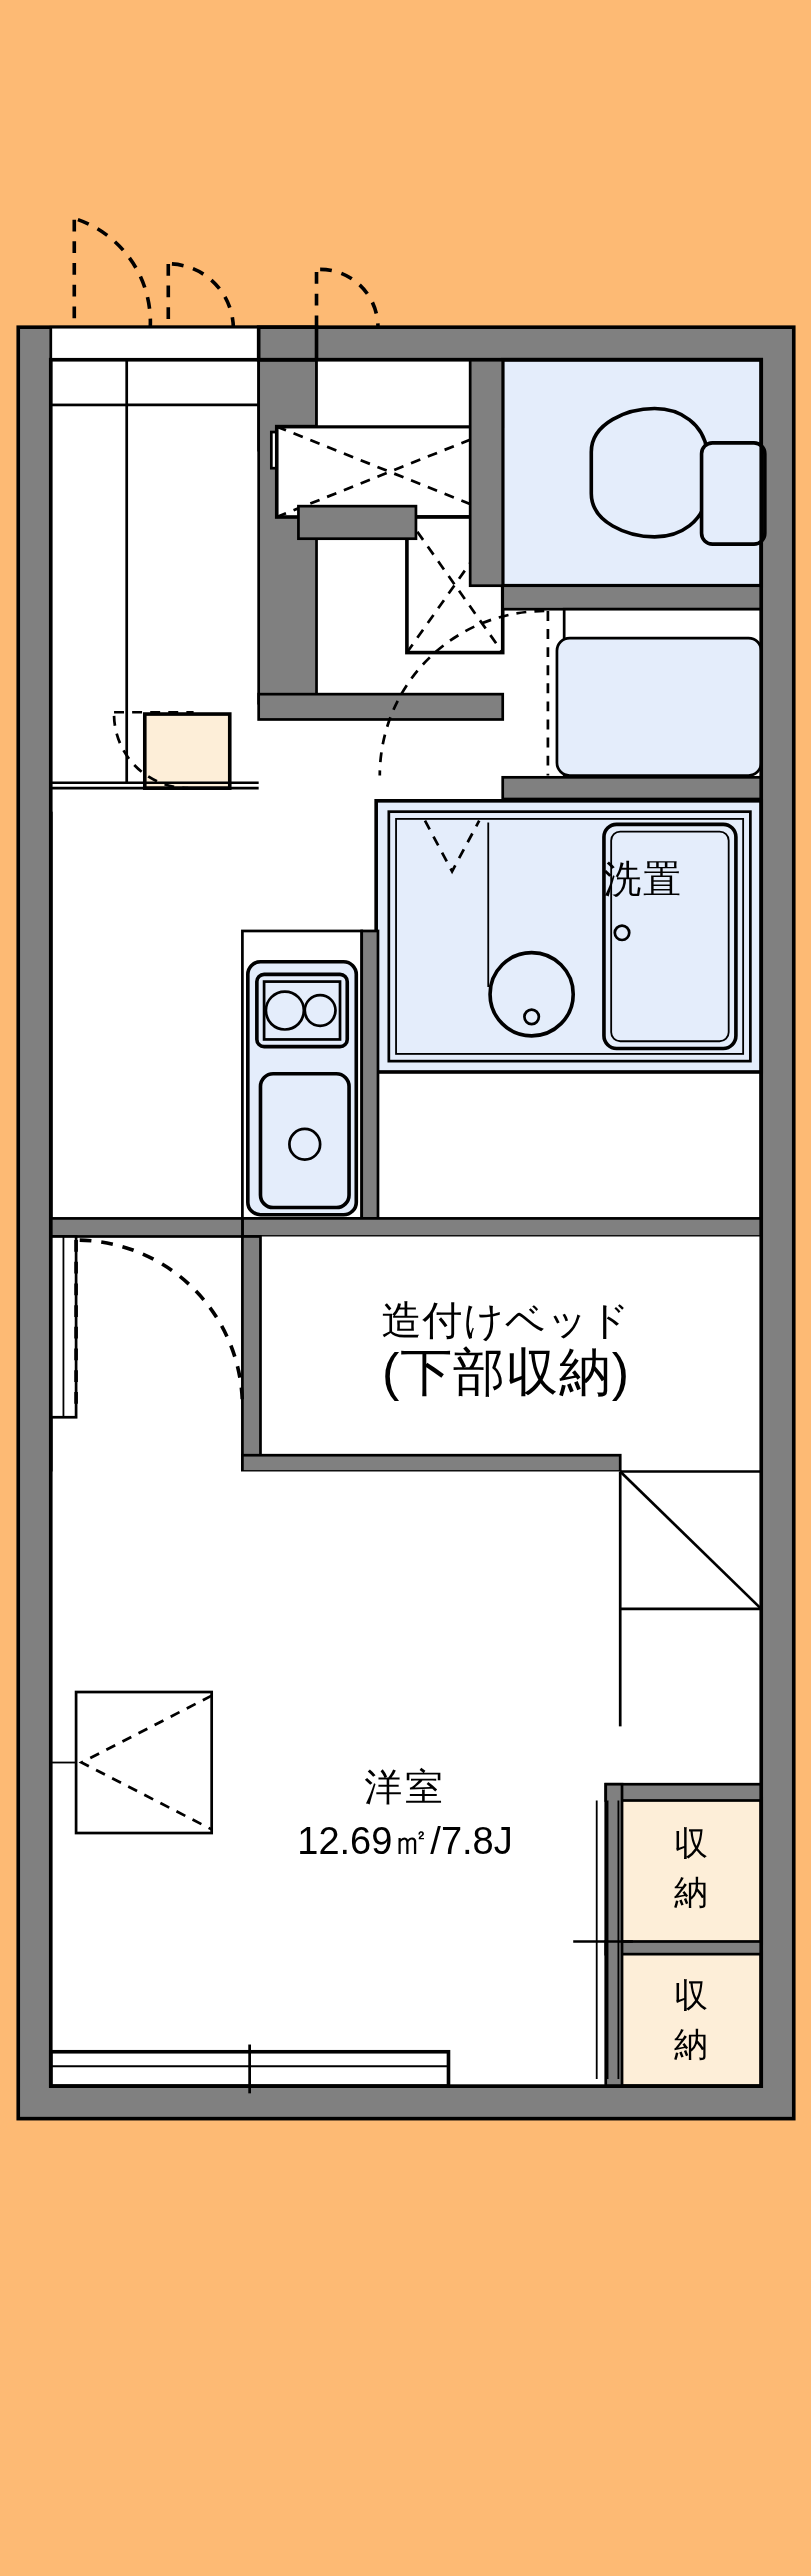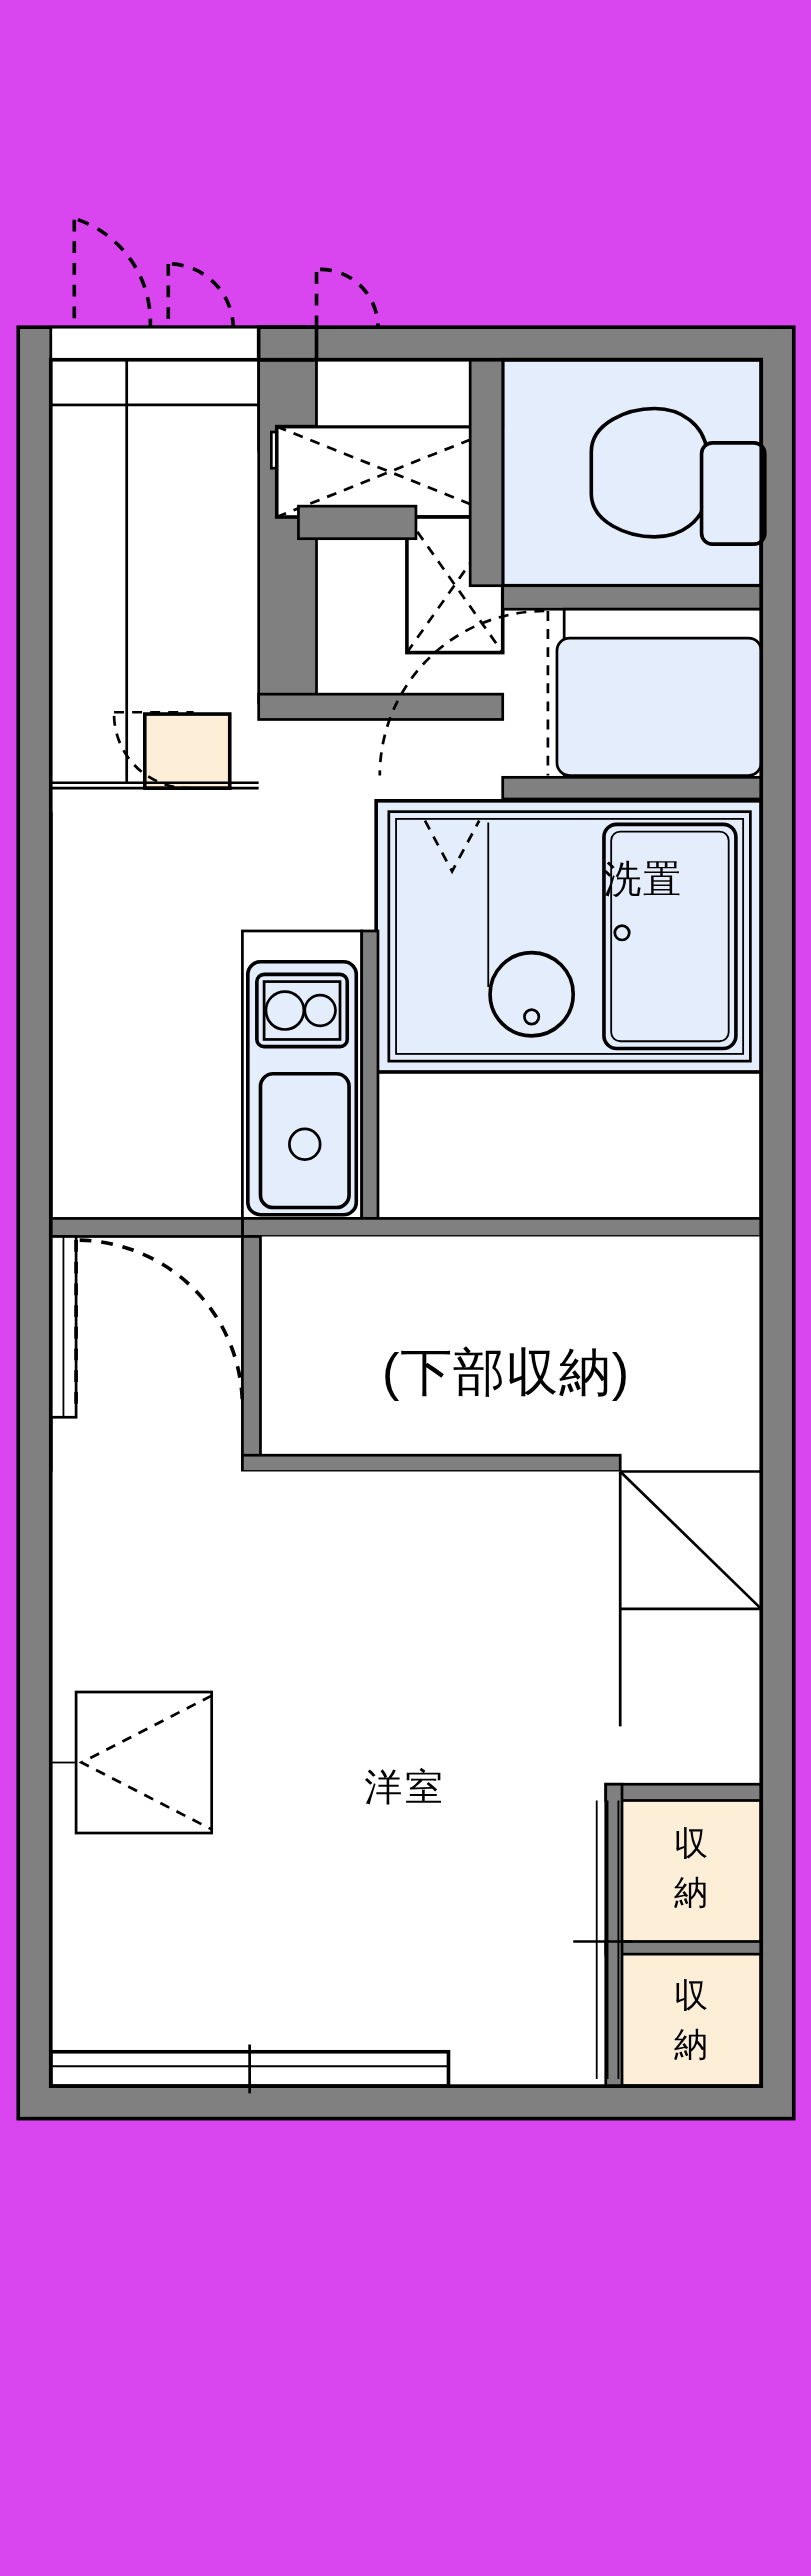--- a/index.html
+++ b/index.html
@@ -1,17 +1,17 @@
 <!DOCTYPE html>
 <html style="font-size:14.5px"><head>
 <meta charset="utf-8">
 <style>
   html,body{margin:0;padding:0;background:#ffffff;}
   body{font-family:"Liberation Sans","DejaVu Sans",sans-serif;}
-  #stage{position:relative;width:812px;height:2576px;background:#d946ef;overflow:hidden;}
+  #stage{position:relative;width:812px;height:2576px;background:#fdba74;overflow:hidden;}
   #stage svg{position:absolute;left:0;top:0;}
   .lbl{position:absolute;color:#000;line-height:1.05;white-space:nowrap;}
   .lbl.c{transform:translate(-50%,-50%);text-align:center;}
 </style>
 </head>
 <body>
 
 <div id="stage">
 
 <svg width="812" height="2576" viewBox="0 0 898 2850">
@@ -187,23 +187,25 @@
     <path class="ln2" d="M 56 2286 L 496 2286"></path>
     <path class="ln" d="M 276 2262 L 276 2316"></path>
   </g>
 
   <rect x="56" y="398" width="786" height="1910" fill="none" stroke="#000" stroke-width="4"></rect>
 
 </svg>
 
 <div class="lbl c" style="left:643px;top:880px;font-size:38px;letter-spacing:1.8px;">洗置</div>
 
+<div class="lbl c" style="left:506px;top:1320px;font-size:40px;letter-spacing:0.9px;">造付けベッド</div>
 <div class="lbl c" style="left:506px;top:1372px;font-size:52px;letter-spacing:0.9px;">(下部収納)</div>
 
 <div class="lbl c" style="left:405px;top:1788px;font-size:38px;letter-spacing:2.7px;">洋室</div>
+<div class="lbl c" style="left:405px;top:1842px;font-size:38px;">12.69㎡/7.8J</div>
 
 <div class="lbl c" style="left:691px;top:1844px;font-size:34px;">収</div>
 <div class="lbl c" style="left:691px;top:1893px;font-size:34px;">納</div>
 
 <div class="lbl c" style="left:691px;top:1996px;font-size:34px;">収</div>
 <div class="lbl c" style="left:691px;top:2045px;font-size:34px;">納</div>
 
 </div>
 
 

